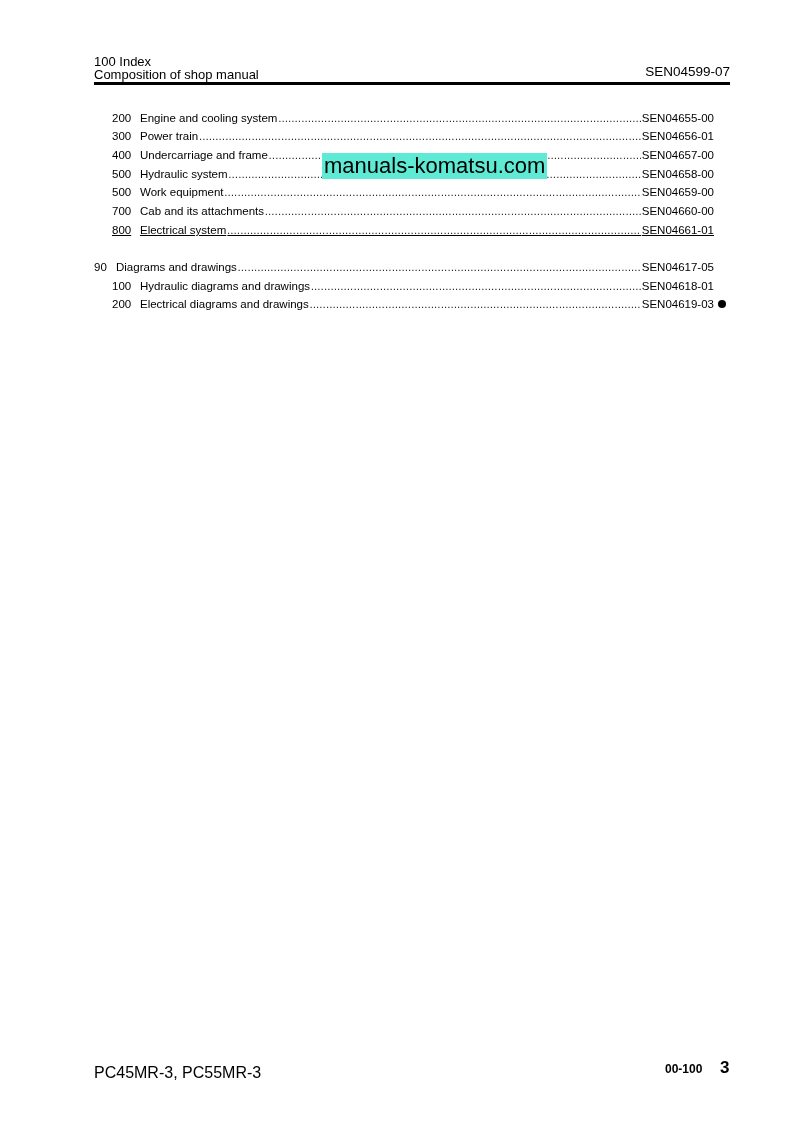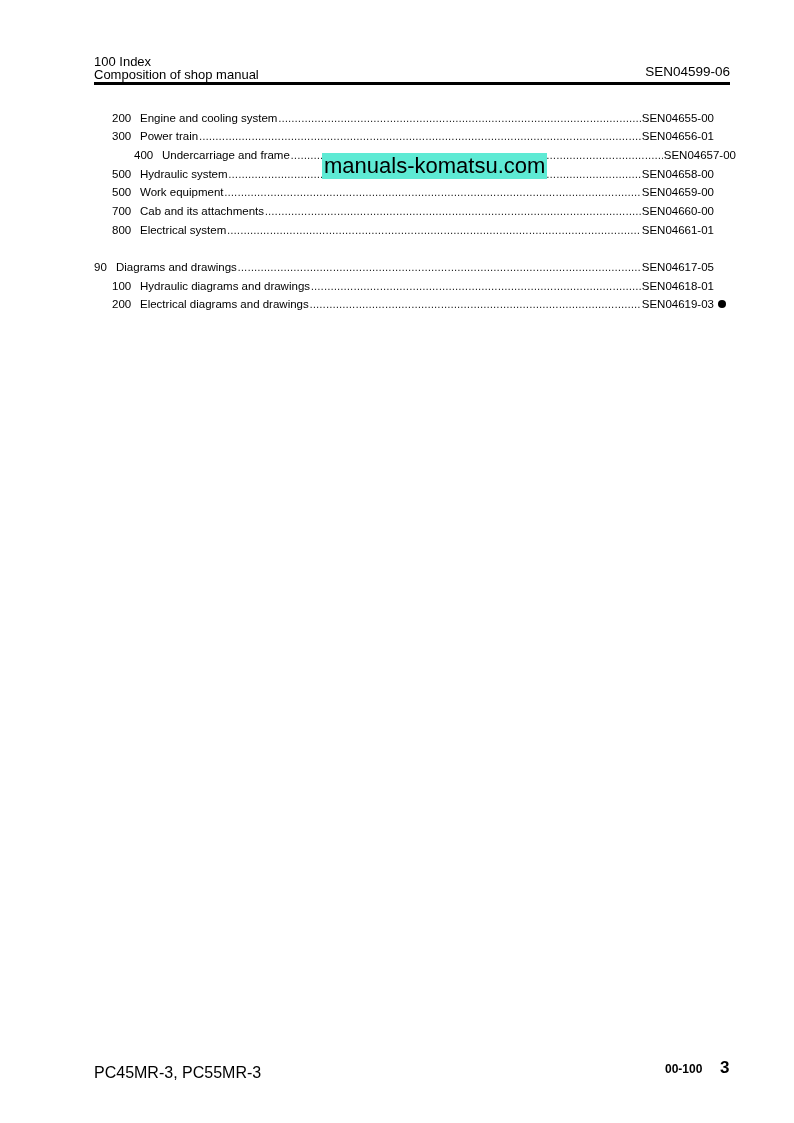--- a/index.html
+++ b/index.html
@@ -21,38 +21,38 @@
     .footer-model { position: absolute; left: 94px; top: 1064px; font-size: 16px; font-weight: normal; }
     .footer-page { position: absolute; left: 665px; top: 1062px; font-size: 12px; font-weight: bold; }
     .footer-num { position: absolute; left: 720px; top: 1058px; font-size: 17px; font-weight: bold; }
   </style>
 </head>
 <body>
 
 <div class="header">
   <div class="hdr-l1">100 Index</div>
   <div class="hdr-l2">Composition of shop manual</div>
-  <div class="hdr-doc">SEN04599-06</div>
+  <div class="hdr-doc">SEN04599-07</div>
   <div class="hdr-rule"></div>
 </div>
 
 <div class="toc">
   <div class="row" style="left:112px; width:602px; top:110px;">
     <span class="num">200</span>
     <span class="title">Engine and cooling system</span>
     <span class="leader"></span>
     <span class="code">SEN04655-00</span>
   </div>
   <div class="row" style="left:112px; width:602px; top:128px;">
     <span class="num">300</span>
     <span class="title">Power train</span>
     <span class="leader"></span>
     <span class="code">SEN04656-01</span>
   </div>
-  <div class="row" style="left:112px; width:602px; top:147px;margin-left:22px;">
+  <div class="row" style="left:112px; width:602px; top:147px;">
     <span class="num">400</span>
     <span class="title">Undercarriage and frame</span>
     <span class="leader"></span>
     <span class="code">SEN04657-00</span>
   </div>
   <div class="row" style="left:112px; width:602px; top:166px;">
     <span class="num">500</span>
     <span class="title">Hydraulic system</span>
     <span class="leader"></span>
     <span class="code">SEN04658-00</span>
@@ -62,21 +62,21 @@
     <span class="title">Work equipment</span>
     <span class="leader"></span>
     <span class="code">SEN04659-00</span>
   </div>
   <div class="row" style="left:112px; width:602px; top:203px;">
     <span class="num">700</span>
     <span class="title">Cab and its attachments</span>
     <span class="leader"></span>
     <span class="code">SEN04660-00</span>
   </div>
-  <div class="row" style="left:112px; width:602px; top:222px;">
+  <div class="row" style="left:112px; width:602px; top:222px;text-decoration:underline;">
     <span class="num">800</span>
     <span class="title">Electrical system</span>
     <span class="leader"></span>
     <span class="code">SEN04661-01</span>
   </div>
 
   <div class="row lvl1" style="left:94px; width:620px; top:259px;">
     <span class="num">90</span>
     <span class="title">Diagrams and drawings</span>
     <span class="leader"></span>

